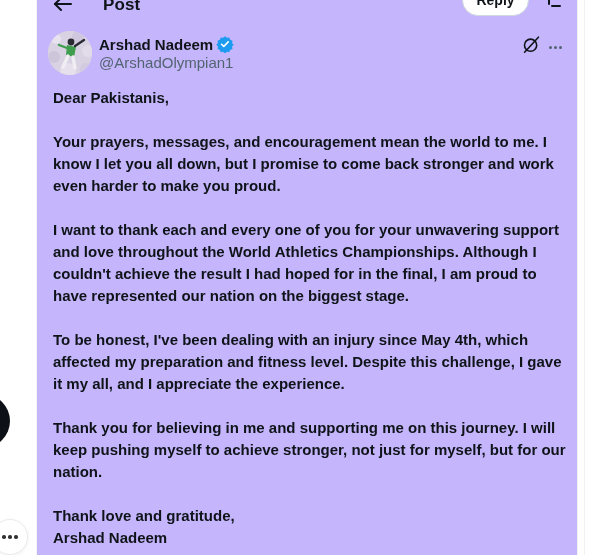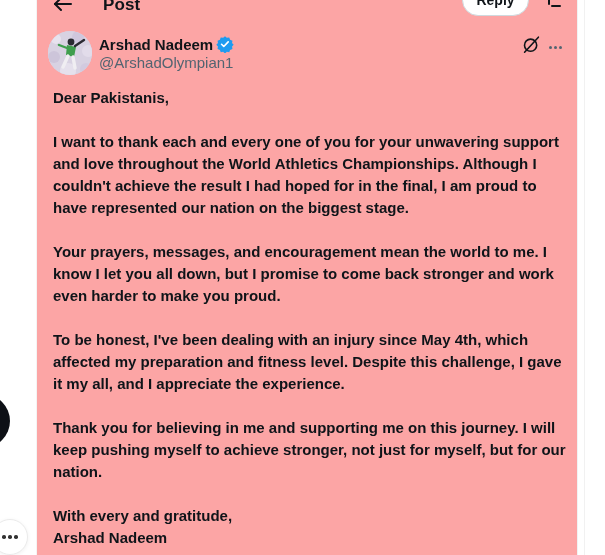--- a/index.html
+++ b/index.html
@@ -9,21 +9,21 @@
     background:#ffffff;
     font-family:"Liberation Sans","DejaVu Sans",sans-serif;
     color:#0f1419;
     position:relative;
     overflow:hidden;
   }
 
   .main-card {
     position:absolute; left:36px; top:0;
     width:542px; height:555px;
-    background:#fca5a5;
+    background:#c4b5fd;
     border-left:1px solid #f4f4f4;
     border-right:1px solid #eff3f4;
     overflow:hidden;
   }
 
   
   .back-btn { position:absolute; left:14px; top:-8px; width:22px; height:22px; }
   .page-title {
     position:absolute; left:66px; top:-5px;
     font-size:17px; font-weight:700; letter-spacing:.1px;
@@ -147,26 +147,26 @@
     </svg>
   </div>
   <div class="more-btn">
     <i></i>
       <i></i>
       <i></i>
   </div>
 
   <div class="post-body">
     <p>Dear Pakistanis,</p>
+    <p>Your prayers, messages, and encouragement mean the world to me. I know I let you all down, but I promise to come back stronger and work even harder to make you proud.</p>
     <p>I want to thank each and every one of you for your unwavering support and love throughout the World Athletics Championships. Although I couldn't achieve the result I had hoped for in the final, I am proud to have represented our nation on the biggest stage.</p>
-    <p>Your prayers, messages, and encouragement mean the world to me. I know I let you all down, but I promise to come back stronger and work even harder to make you proud.</p>
     <p>To be honest, I've been dealing with an injury since May 4th, which affected my preparation and fitness level. Despite this challenge, I gave it my all, and I appreciate the experience.</p>
     <p>Thank you for believing in me and supporting me on this journey. I will keep pushing myself to achieve stronger, not just for myself, but for our nation.</p>
     <div class="signoff">
-      <div>With every and gratitude,</div>
+      <div>Thank love and gratitude,</div>
       <div>Arshad Nadeem</div>
     </div>
   </div>
 
 </div>
 
 <div class="floating-avatar"></div>
 <div class="floating-more">
   <i></i>
     <i></i>

